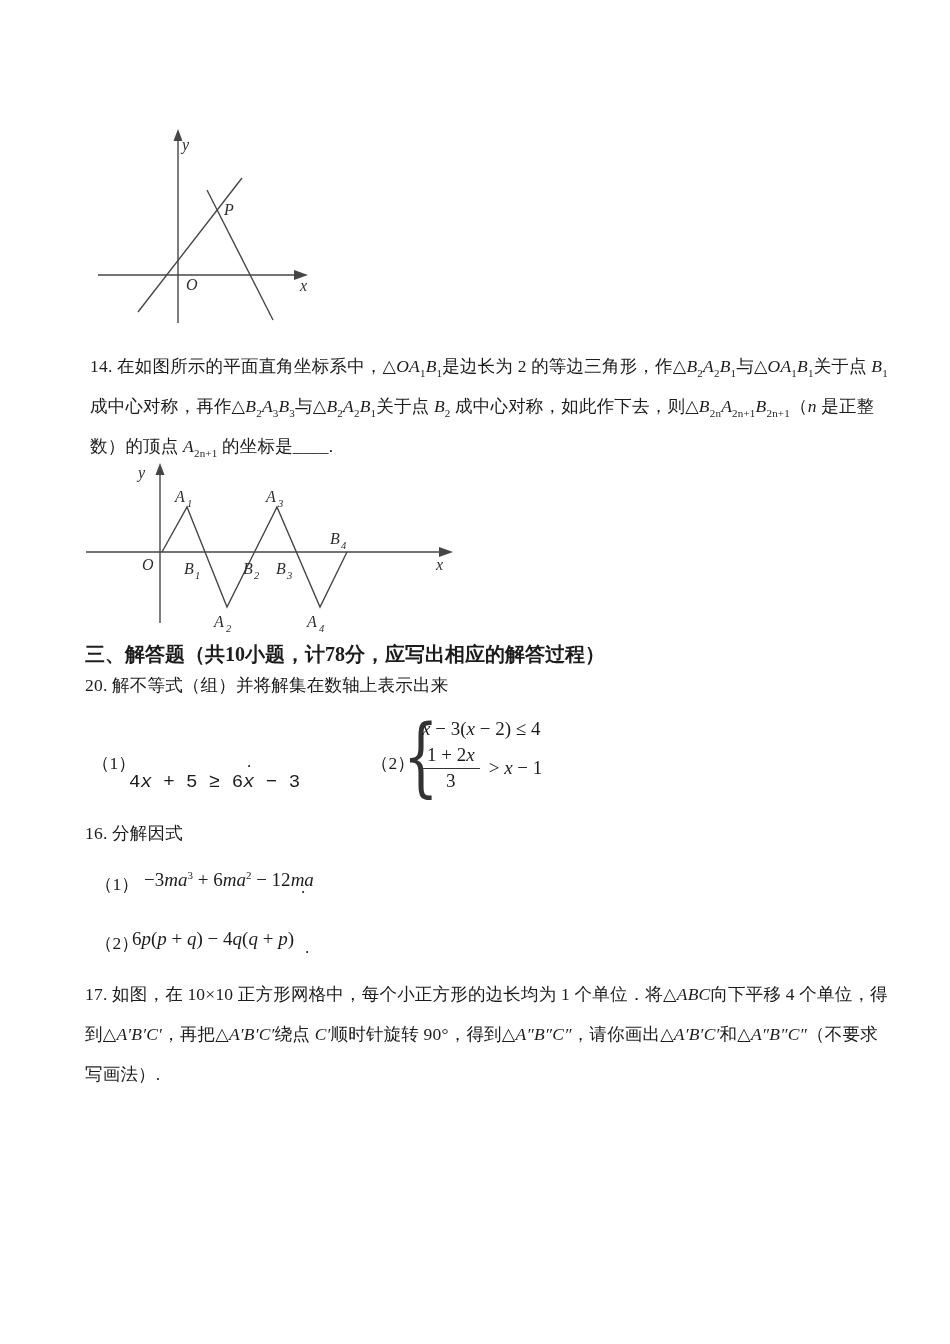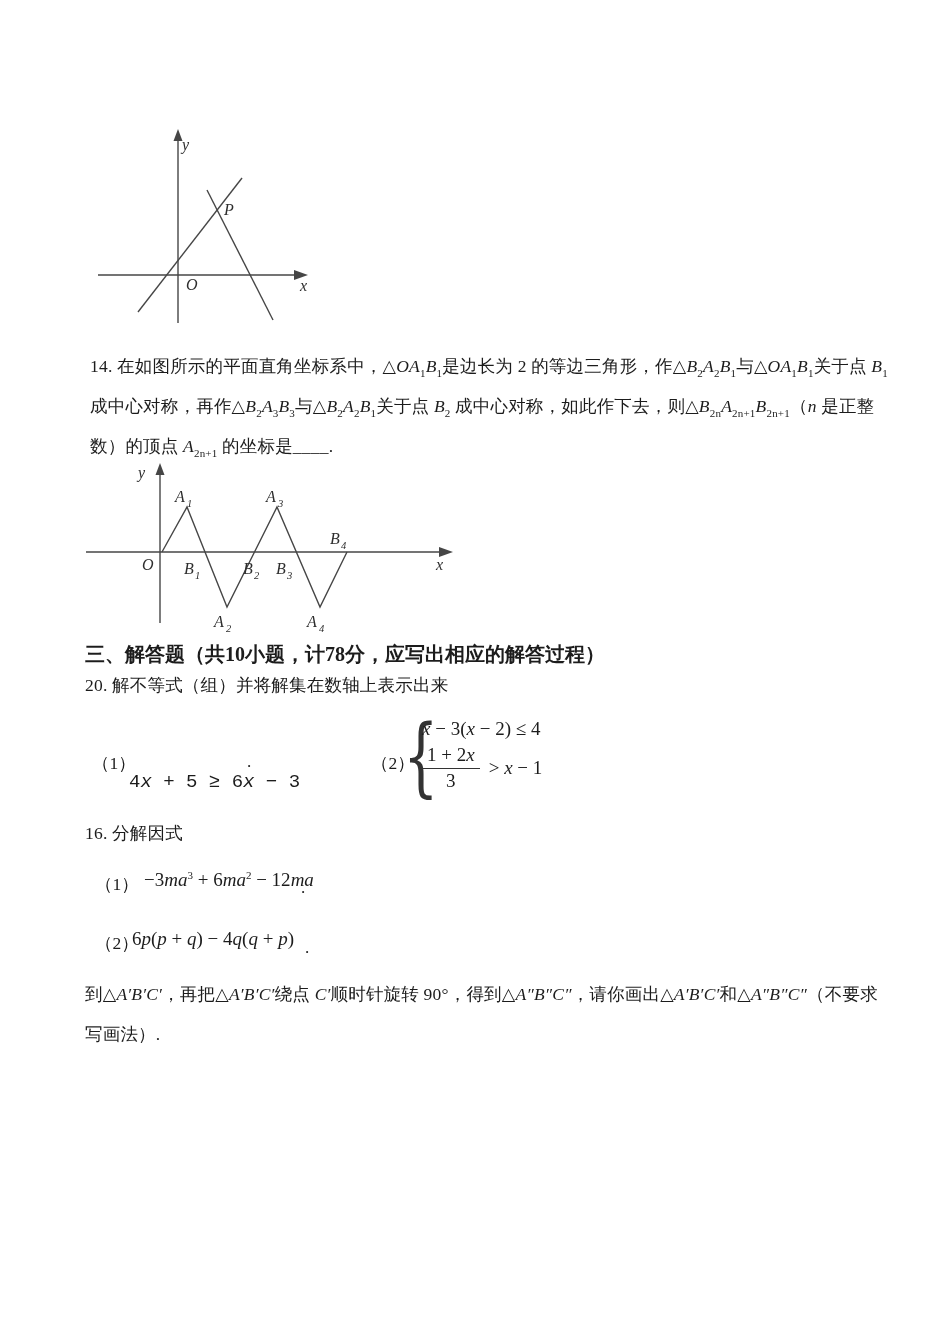--- a/index.html
+++ b/index.html
@@ -107,17 +107,18 @@
 
   <span class="abs plabel" style="left:95px; top:873px;">（1）</span>
   <span class="abs math" style="left:144px; top:868px;"><span>−3</span><span class="it">ma</span><sup>3</sup><span> + 6</span><span class="it">ma</span><sup>2</sup><span> − 12</span><span class="it">ma</span></span>
   <span class="abs dot" style="left:301px; top:878px;">.</span>
 
   <span class="abs plabel" style="left:95px; top:932px;">（2）</span>
   <span class="abs math" style="left:132px; top:927px;"><span>6</span><span class="it">p</span><span>(</span><span class="it">p</span><span> + </span><span class="it">q</span><span>) − 4</span><span class="it">q</span><span>(</span><span class="it">q</span><span> + </span><span class="it">p</span><span>)</span></span>
   <span class="abs dot" style="left:305px; top:938px;">.</span>
 
   <div class="abs zh" style="left:85px; top:974px; width:830px;">
+    <div><span>17. 如图，在 10×10 正方形网格中，每个小正方形的边长均为 1 个单位．将</span><span>△</span><span class="it">ABC</span><span>向下平移 4 个单位，得</span></div>
     <div><span>到</span><span>△</span><span class="it">A′B′C′</span><span>，再把</span><span>△</span><span class="it">A′B′C′</span><span>绕点 </span><span class="it">C′</span><span>顺时针旋转 90°，得到</span><span>△</span><span class="it">A″B″C″</span><span>，请你画出</span><span>△</span><span class="it">A′B′C′</span><span>和</span><span>△</span><span class="it">A″B″C″</span><span>（不要求</span></div>
     <div><span>写画法）.</span></div>
   </div>
 
 </div>
 
 </body></html>

